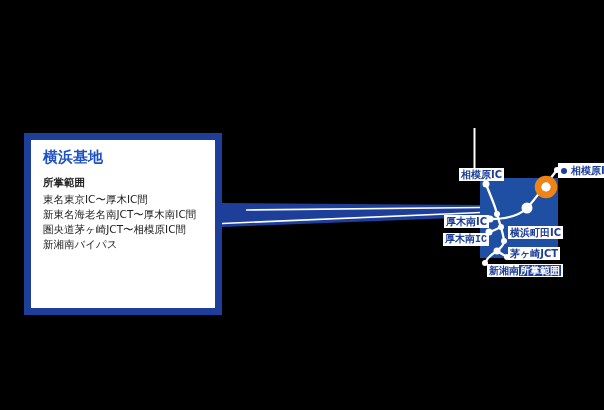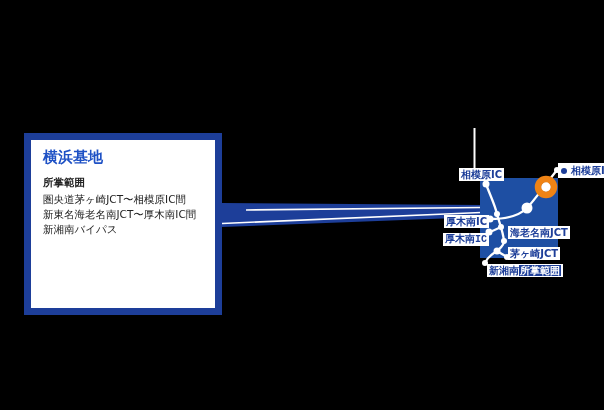--- a/index.html
+++ b/index.html
@@ -78,37 +78,38 @@
 
     <g>
       <circle cx="546" cy="187" r="5" fill="#fff"></circle>
       <circle cx="546" cy="187" r="8" fill="none" stroke="#ef8315" stroke-width="6.5"></circle>
     </g>
   </svg>
 
   <div id="info-box">
     <div class="title">横浜基地</div>
     <div class="scope-lbl">所掌範囲</div>
+    <div class="scope-line">東名東京IC〜厚木IC間</div>
+    <div class="scope-line">新東名海老名南JCT〜厚木南IC間</div>
     <div class="scope-line">圏央道茅ヶ崎JCT〜相模原IC間</div>
-    <div class="scope-line">新東名海老名南JCT〜厚木南IC間</div>
     <div class="scope-line">新湘南バイパス</div>
   </div>
 
   <div class="chip" id="chip-sagamihara">相模原IC</div>
 
   <div class="chip" id="chip-tokyo">
     <span class="dot"></span>
     <span>相模原IC</span>
   </div>
 
   <div class="chip" id="chip-atsugi">厚木南IC</div>
 
   <div class="chip" id="chip-atsugi-minami">厚木南IC</div>
 
-  <div class="chip" id="chip-ebina-minami">海老名南JCT</div>
+  <div class="chip" id="chip-ebina-minami">横浜町田IC</div>
 
   <div class="chip" id="chip-chigasaki">茅ヶ崎JCT</div>
 
   <div class="chip" id="chip-shinshonan">
     <span>新湘南</span><span class="inv">所掌範囲</span>
   </div>
 
 </div>
 
 </body></html>

